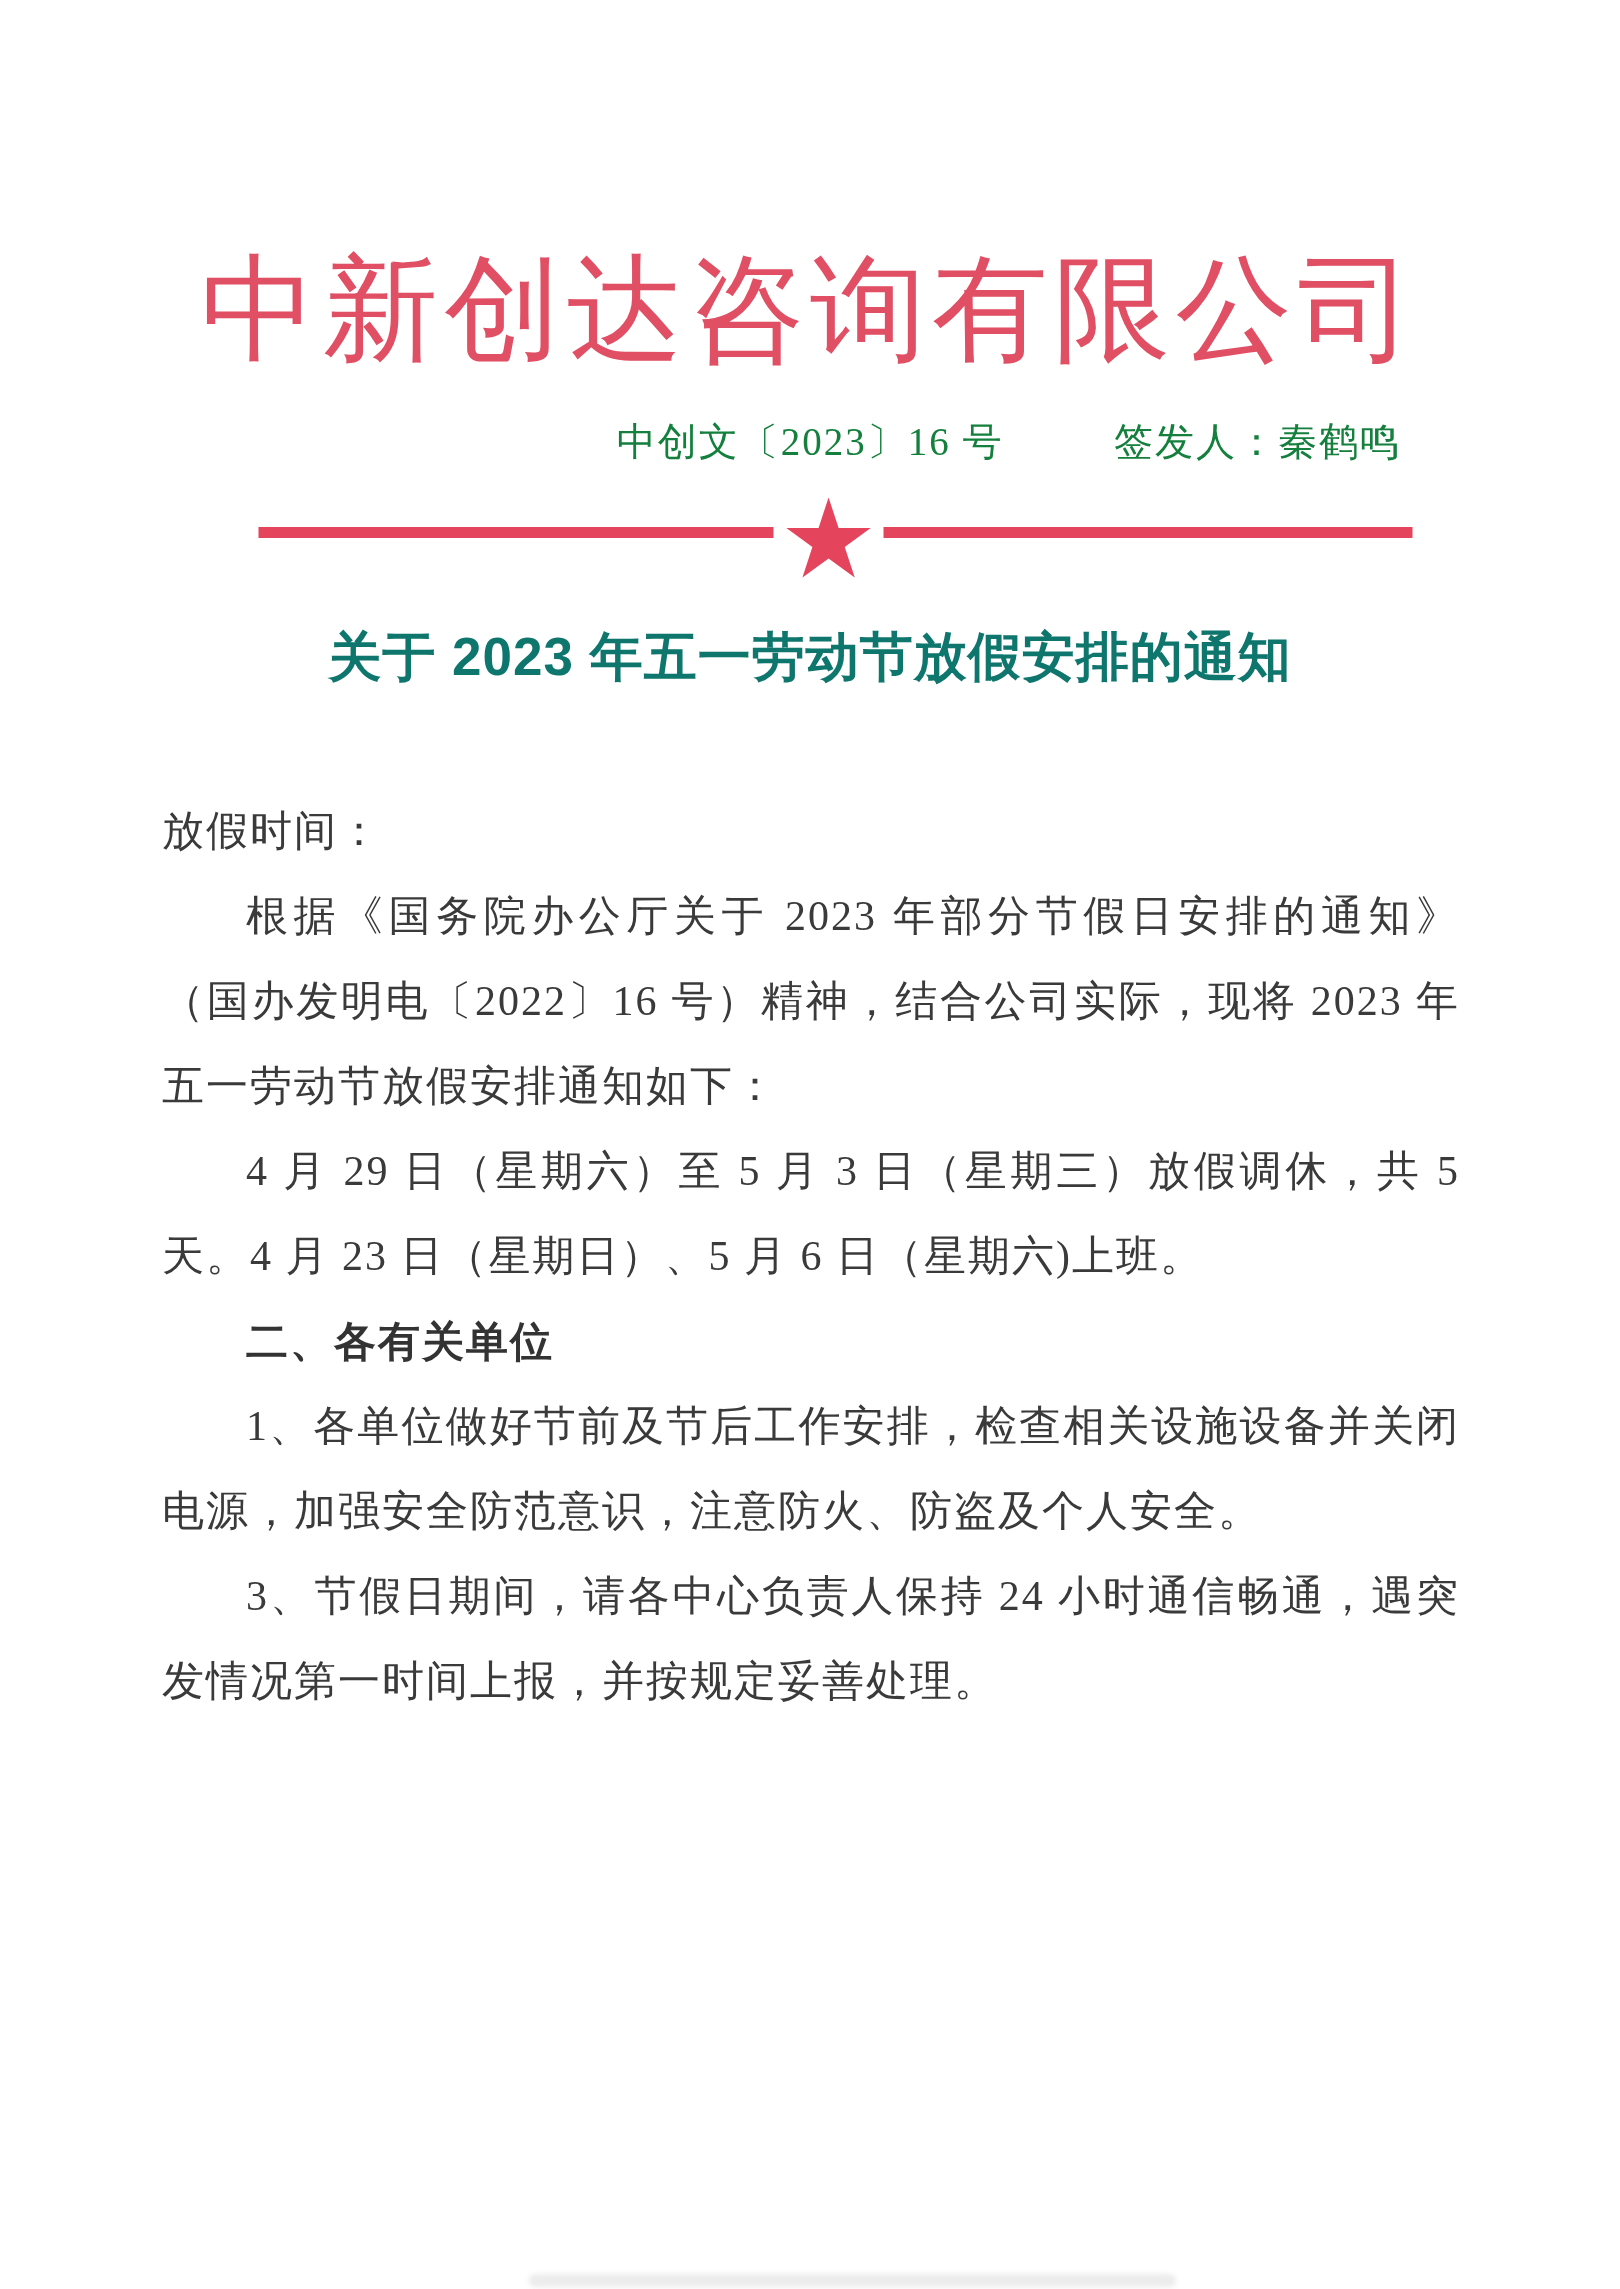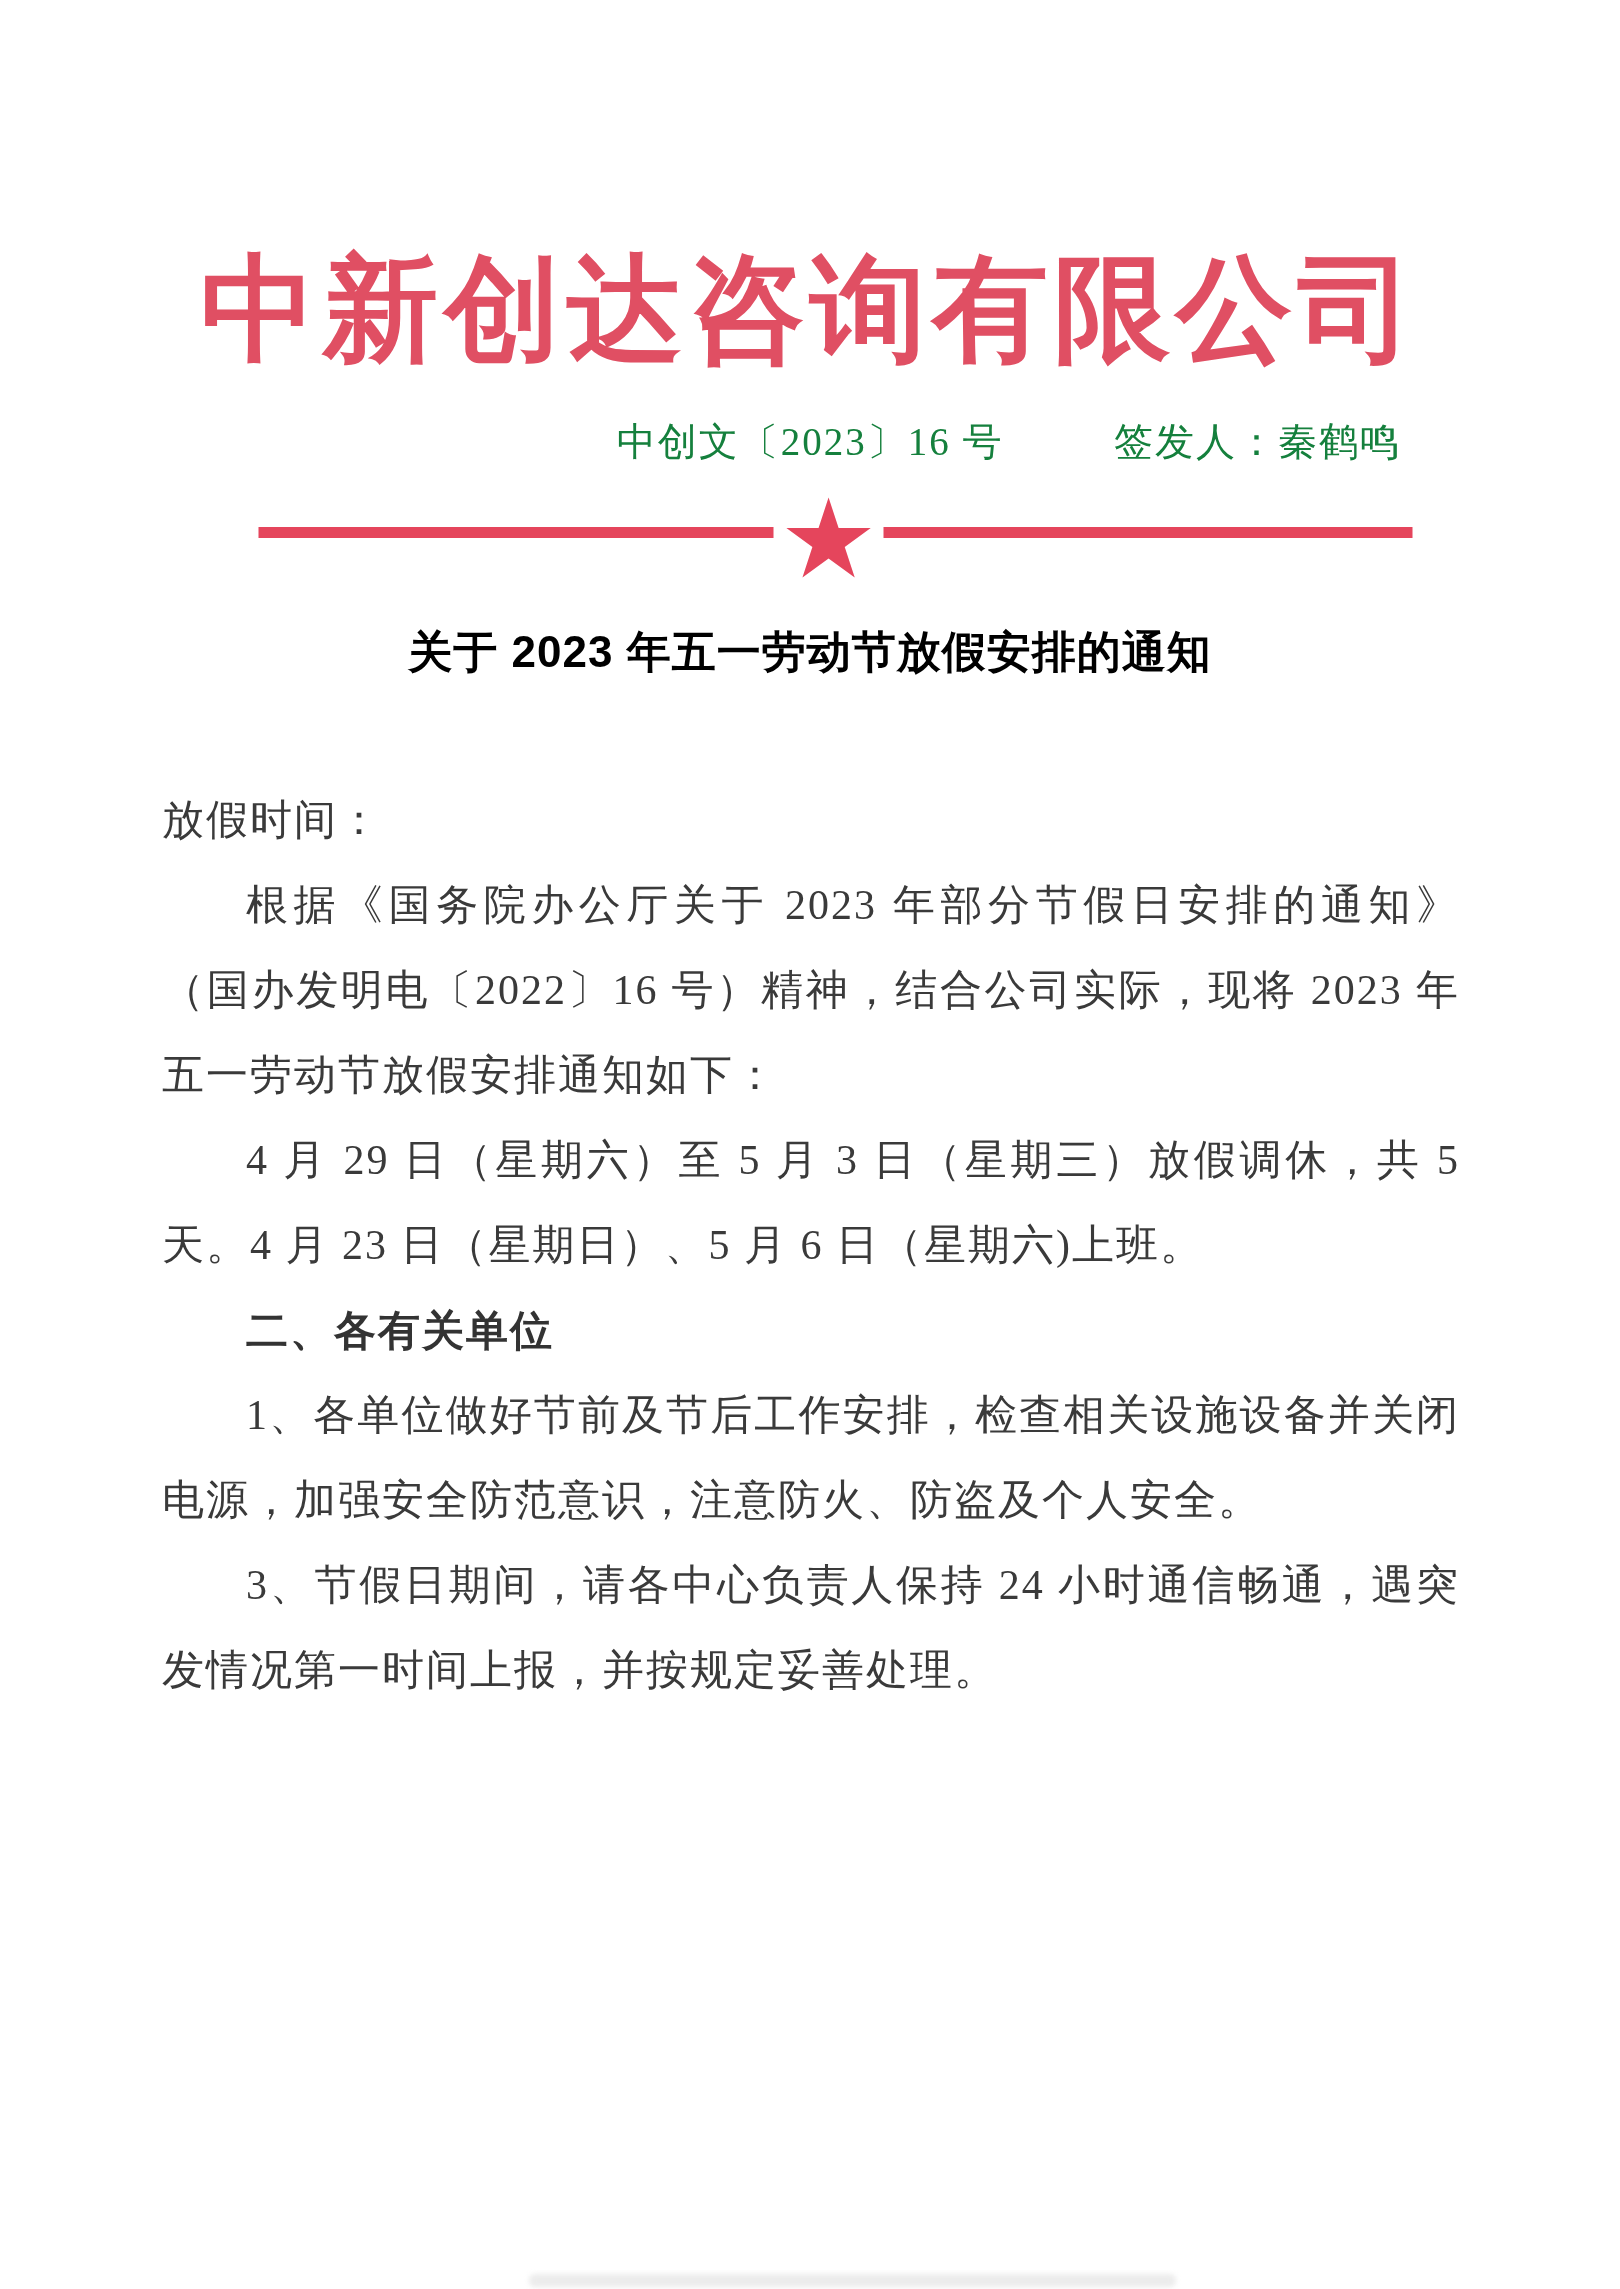--- a/index.html
+++ b/index.html
@@ -10,21 +10,21 @@
     background: #ffffff;
     overflow: hidden;
     font-family: "Liberation Serif", "DejaVu Serif", serif;
   }
   
   .company {
     margin: 235px 0 0 0;
     text-align: center;
     font-size: 116px;
     line-height: 1.3;
-    font-weight: 700;
+    font-weight: 400;
     letter-spacing: 5.9px;
     color: var(--header-red, #e04f63);
     font-family: "Liberation Serif", "DejaVu Serif", serif;
     white-space: nowrap;
   }
   
   .doc-line {
     position: relative;
     margin-top: 29px;
     height: 57px;
@@ -63,25 +63,25 @@
     font-size: 110px;
     line-height: 98px;
     margin: 0 5.9px;
     transform: translateY(5.9px);
     font-family: "DejaVu Sans", sans-serif;
   }
   
   .title {
     margin: 41px 0 0 0;
     text-align: center;
-    font-size: 44px;
+    font-size: 53px;
     line-height: 1.3;
     font-weight: 700;
     letter-spacing: 1px;
-    color: #000000;
+    color: #0f766e;
     font-family: "Liberation Sans", "DejaVu Sans", sans-serif;
     white-space: nowrap;
   }
   
   .body {
     margin: 98px 160px 0 162px;
     font-size: 42px;
     line-height: 85px;
     letter-spacing: 2px;
     color: var(--body-text, #3a3a3a);

